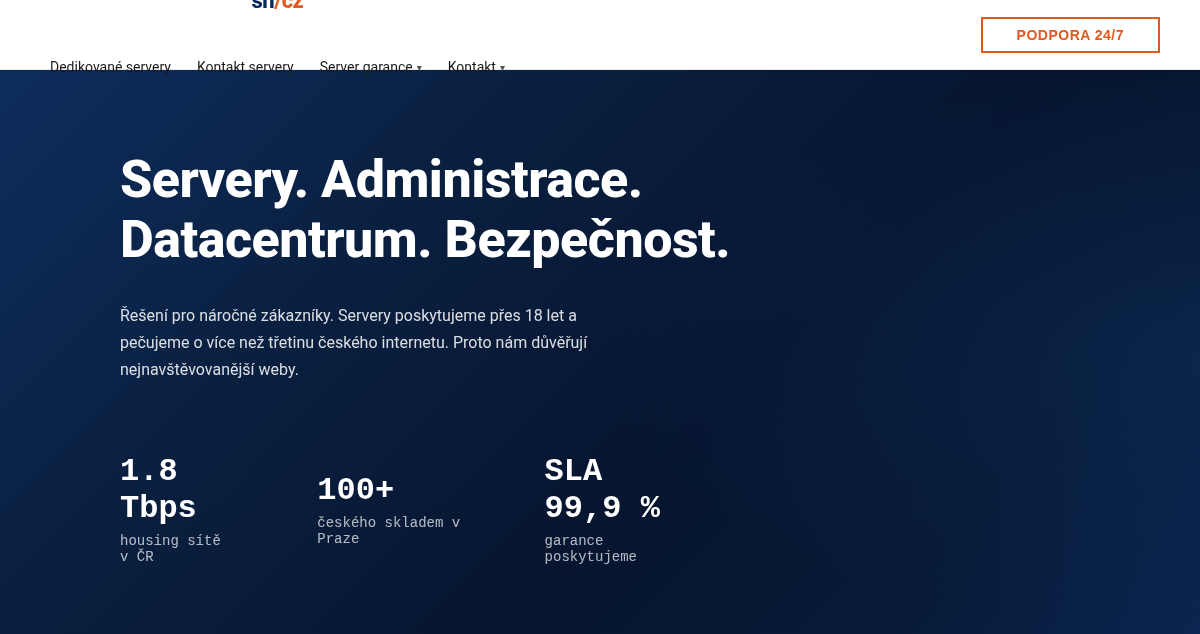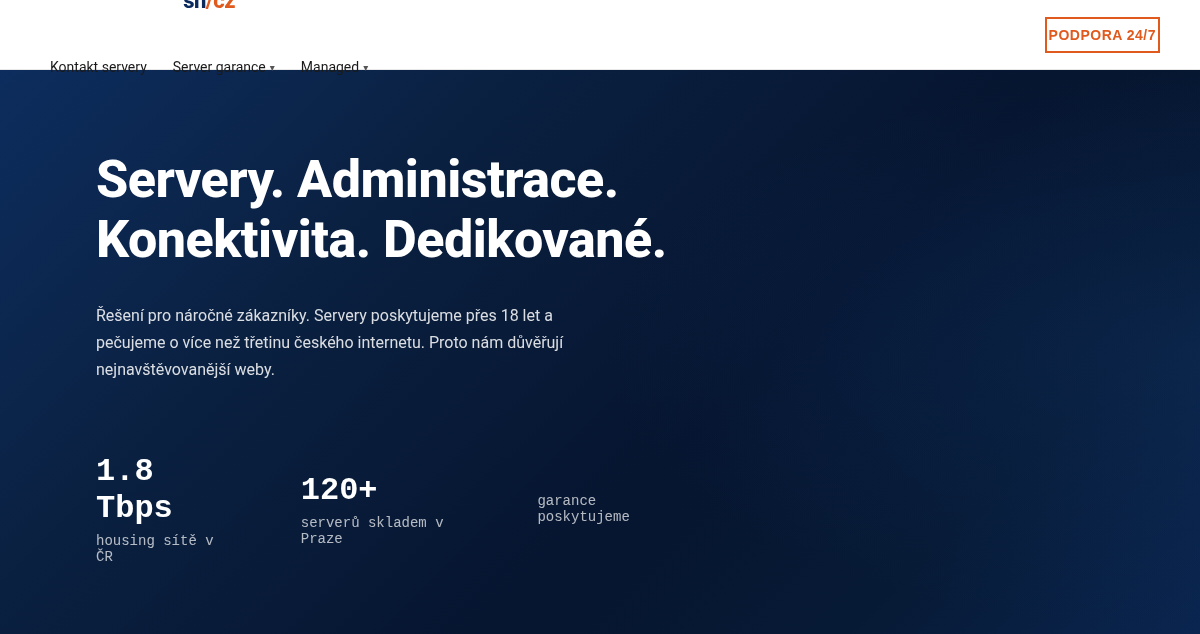--- a/index.html
+++ b/index.html
@@ -74,33 +74,33 @@
     }
 
     .chevron {
       font-size: 10px;
       color: #555;
     }
 
     .support-btn {
       border: 2px solid #e05a1e;
       color: #e05a1e;
-      padding: 8px 2px;
+      padding: 8px 34px;
       font-size: 14px;
       font-weight: 700;
       background: transparent;
       cursor: pointer;
       letter-spacing: 0.5px;
     }
 
     
     .hero {
       background: linear-gradient(135deg, #0d2d5e 0%, #0a2040 30%, #061530 60%, #071a35 80%, #0a2550 100%);
       height: 564px;
-      padding: 80px 96px 60px;
+      padding: 80px 120px 60px;
       position: relative;
       overflow: hidden;
     }
 
     .hero::before {
       content: '';
       position: absolute;
       top: 0;
       right: 0;
       width: 50%;
@@ -159,51 +159,55 @@
 
 <nav class="navbar">
   <div class="navbar-left">
     <div class="logo">
       <span class="logo-text">
         <span>sh</span><span class="dot-cz">/cz</span>
       </span>
     </div>
     <nav class="nav-links">
       <a class="nav-link">
+        <span>Dedikované servery</span>
+      </a>
+      <a class="nav-link">
         <span>Kontakt servery</span>
       </a>
       <a class="nav-link">
         <span>Server garance</span>
         <span class="chevron">▾</span>
       </a>
       <a class="nav-link">
-        <span>Managed</span>
+        <span>Kontakt</span>
         <span class="chevron">▾</span>
       </a>
     </nav>
   </div>
   <button class="support-btn">PODPORA 24/7</button>
 </nav>
 
 <section class="hero">
   <div class="hero-content">
     <h1 class="hero-title">
       <span>Servery. Administrace.</span><br>
-      <span>Konektivita. Dedikované.</span>
+      <span>Datacentrum. Bezpečnost.</span>
     </h1>
     <p class="hero-description">Řešení pro náročné zákazníky. Servery poskytujeme přes 18 let
 a pečujeme o více než třetinu českého internetu. Proto nám důvěřují
 nejnavštěvovanější weby.</p>
     <div class="stats-row">
       <div class="stat-item">
         <div class="stat-number">1.8 Tbps</div>
         <div class="stat-label">housing sítě v ČR</div>
       </div>
       <div class="stat-item">
-        <div class="stat-number">120+</div>
-        <div class="stat-label">serverů skladem v Praze</div>
+        <div class="stat-number">100+</div>
+        <div class="stat-label">českého skladem v Praze</div>
       </div>
       <div class="stat-item">
+        <div class="stat-number">SLA 99,9 %</div>
         <div class="stat-label">garance poskytujeme</div>
       </div>
     </div>
   </div>
 </section>
 
 </body></html>

